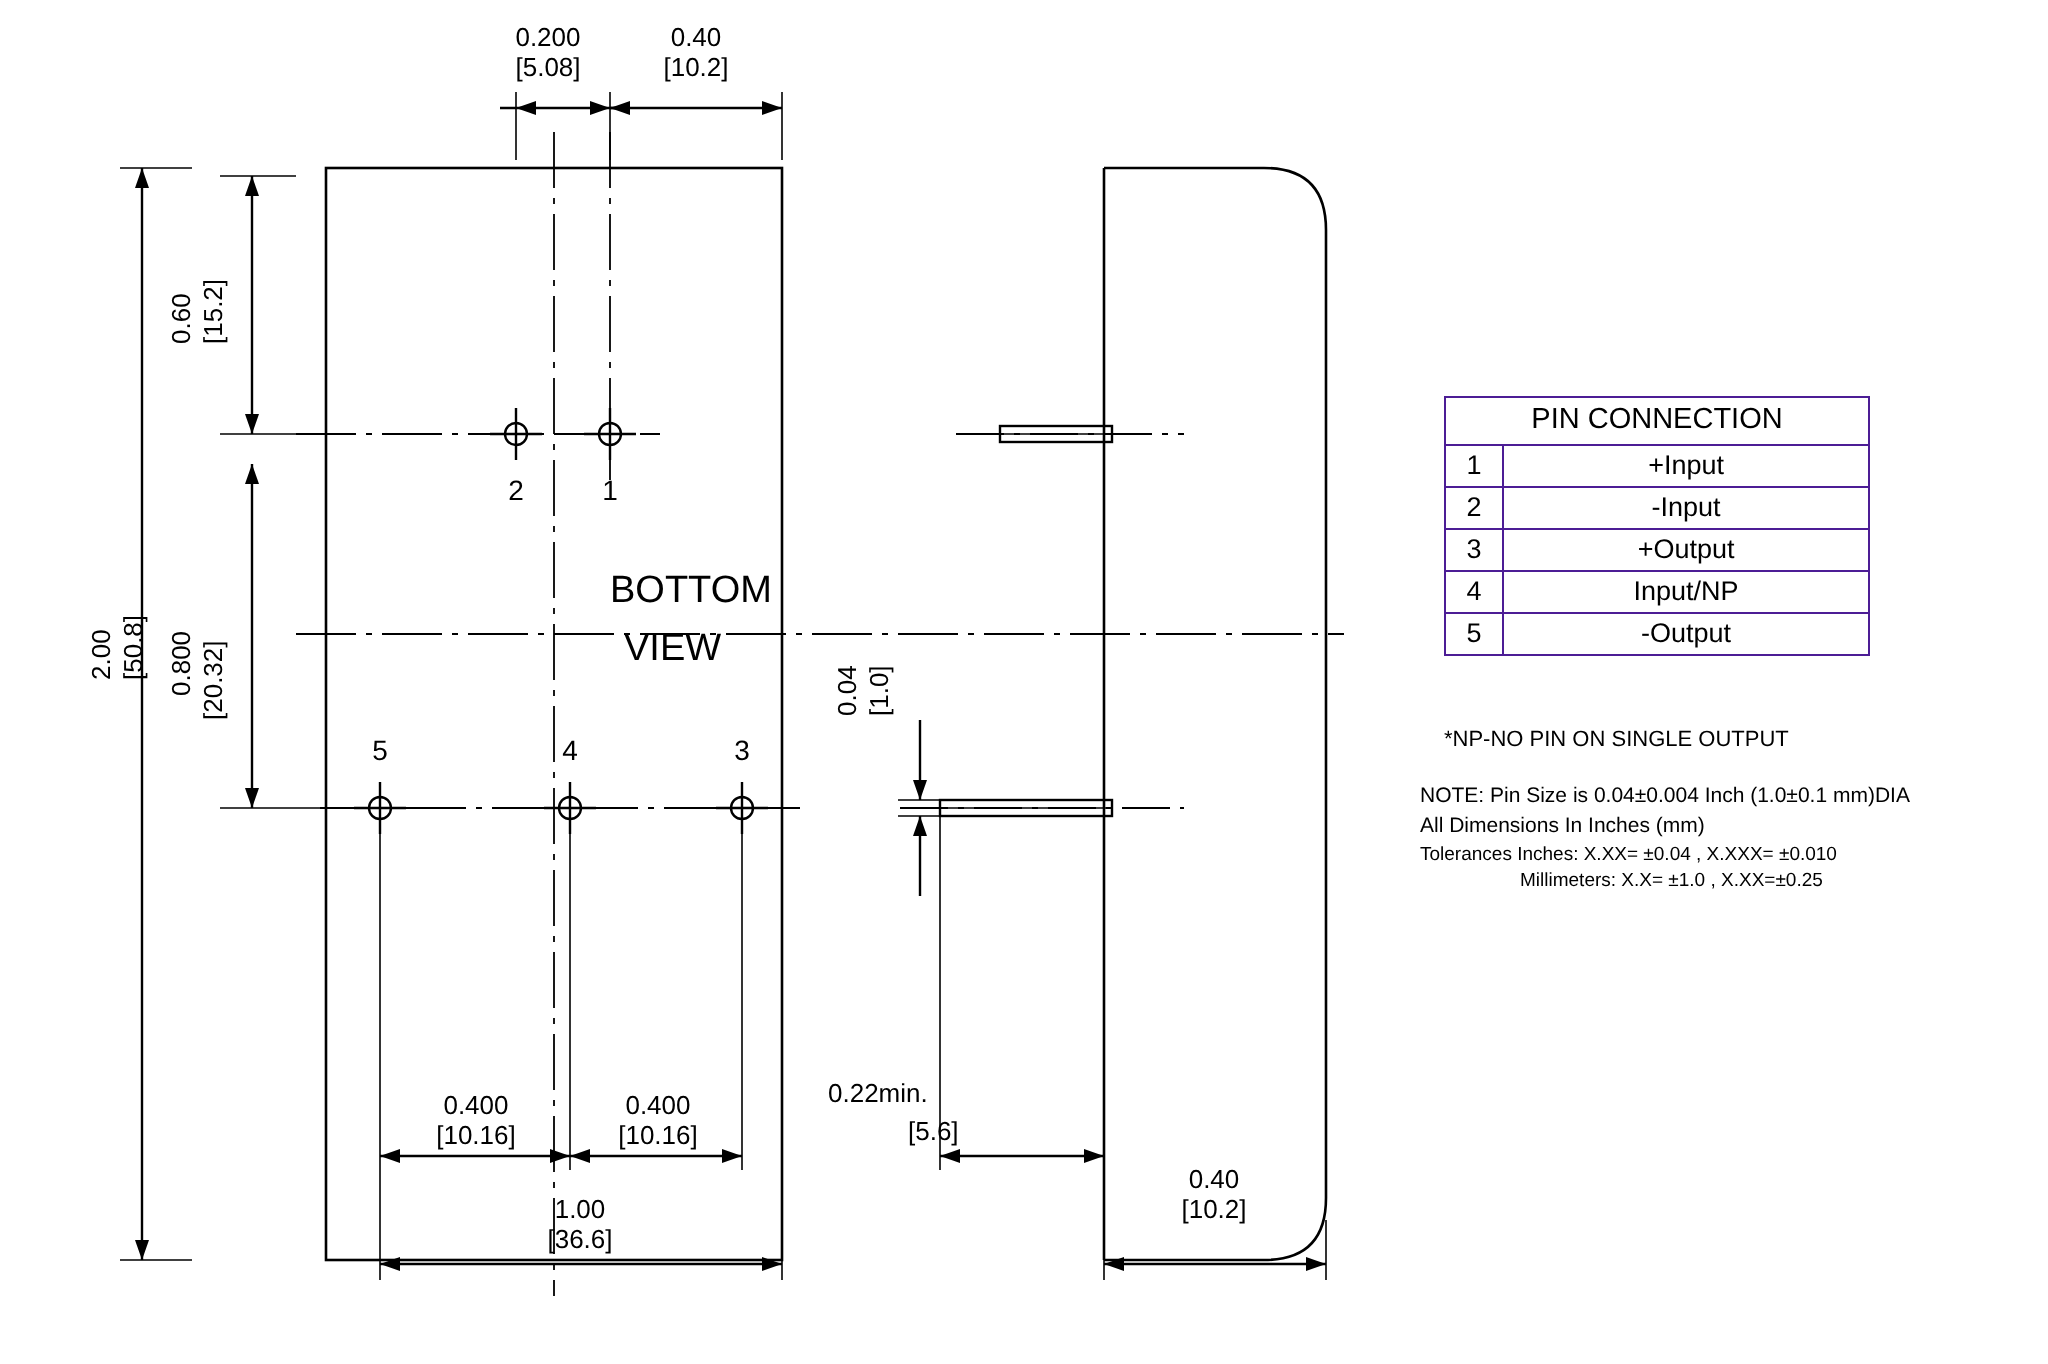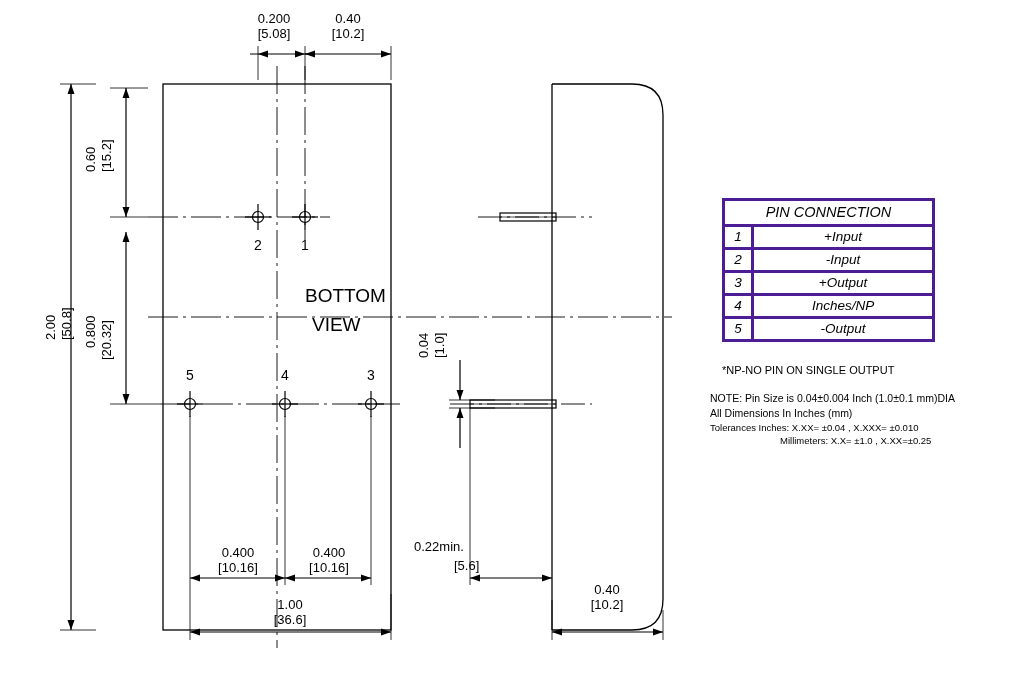--- a/index.html
+++ b/index.html
@@ -6,22 +6,22 @@
   body{width:1024px;height:682px;position:relative;overflow:hidden;
        font-family:"Liberation Sans", sans-serif; color:#000;}
   .canvas{position:absolute;left:0;top:0;width:1024px;height:488px;}
   svg{position:absolute;left:0;top:0;}
   .lbl{position:absolute;font-size:13px;line-height:14px;white-space:nowrap;}
   .lbl.c{text-align:center;}
   .vert{transform-origin:0 0;}
   
   .pintable{position:absolute;left:722px;top:198px;width:213px;border:1.4px solid #000;
             border-collapse:collapse;background:#fff;}
-  .pintable td,.pintable th{border:3px solid #4c1d95;font-weight:normal;font-size:13.5px;
-            text-align:center;padding:2px 0 3px 0;font-style:italic;}
+  .pintable td,.pintable th{border:1px solid #4c1d95;font-weight:normal;font-size:13.5px;
+            text-align:center;padding:2px 0 3px 0;}
   .pintable .hdr{font-size:14.5px;padding:3px 0 4px 0;}
   .pintable .pincol{width:46px;}
   .note{position:absolute;font-size:10.5px;line-height:13px;white-space:nowrap;}
   .note-small{font-size:9.5px;}
   .starnote{position:absolute;font-size:11px;white-space:nowrap;}
 </style>
 </head>
 <body>
 
 <div class="canvas">
@@ -201,29 +201,29 @@
   <tr>
     <td>2</td>
     <td>-Input</td>
   </tr>
   <tr>
     <td>3</td>
     <td>+Output</td>
   </tr>
   <tr>
     <td>4</td>
-    <td>Inches/NP</td>
+    <td>Input/NP</td>
   </tr>
   <tr>
     <td>5</td>
     <td>-Output</td>
   </tr>
 </tbody>
     </table>
 
 <div class="starnote" style="left:722px;top:364px;">*NP-NO PIN ON SINGLE  OUTPUT</div>
 
 <div class="note" style="left:710px;top:392px;">NOTE: Pin Size is 0.04±0.004 Inch (1.0±0.1 mm)DIA</div>
 <div class="note" style="left:710px;top:407px;">All Dimensions In Inches (mm)</div>
 <div class="note note-small" style="left:710px;top:421px;">Tolerances        Inches: X.XX= ±0.04 , X.XXX= ±0.010</div>
-<div class="note note-small" style="left:780px;top:434px;">Millimeters: X.X= ±1.0 , X.XX=±0.25</div>
+<div class="note note-small" style="left:760px;top:434px;">Millimeters: X.X= ±1.0 , X.XX=±0.25</div>
 
 </div>
 
 </body></html>

